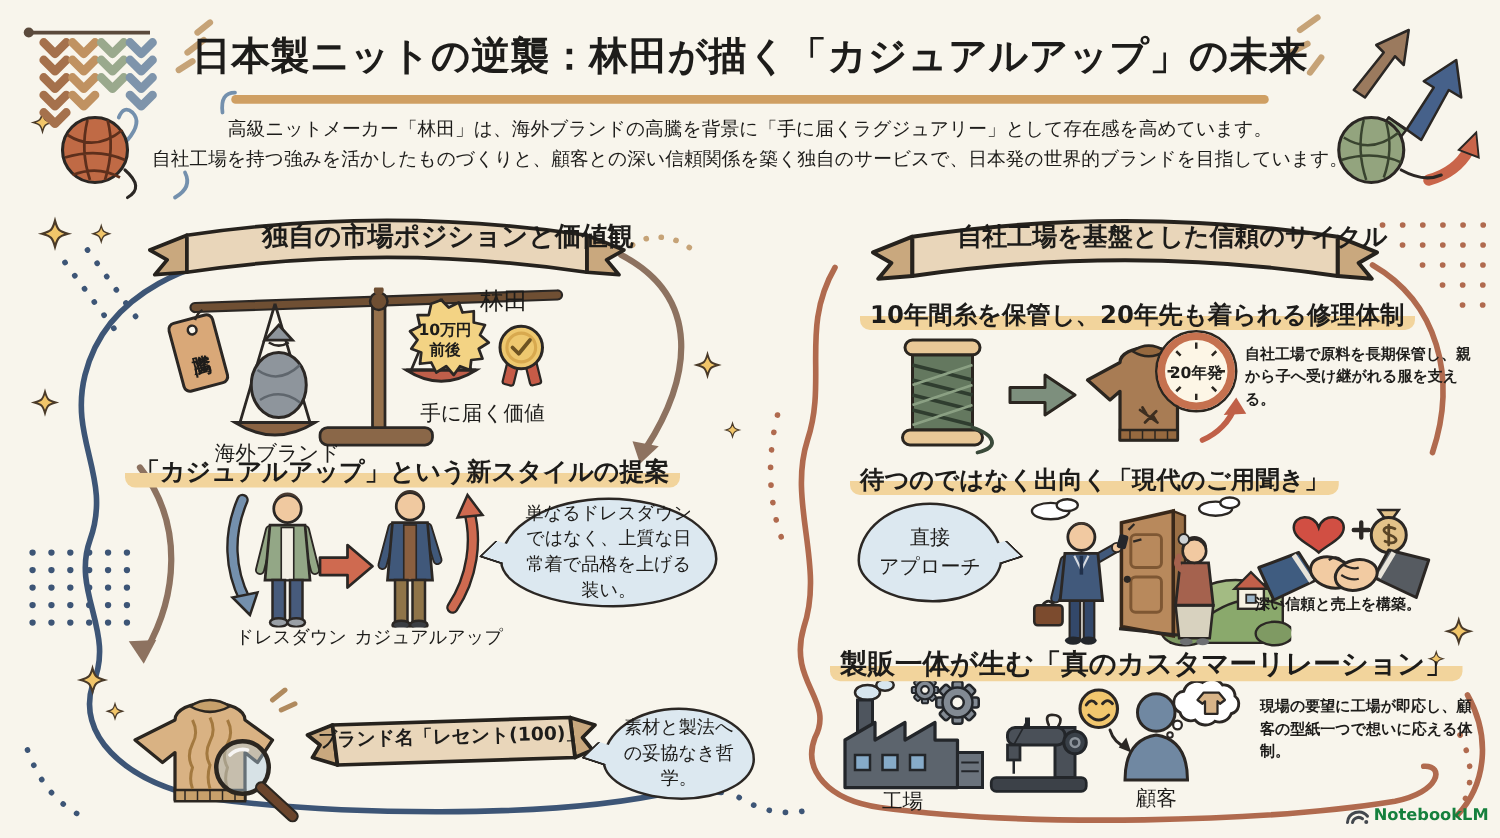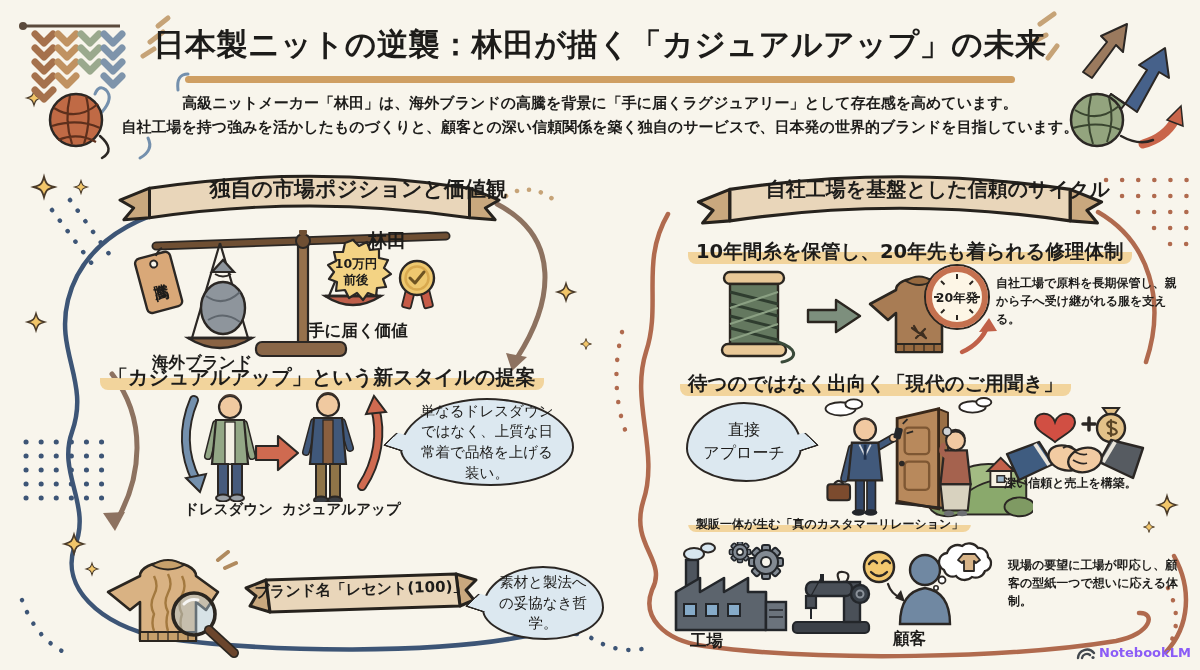--- a/index.html
+++ b/index.html
@@ -3,34 +3,34 @@
 <meta charset="utf-8">
 <style>
   *{margin:0;padding:0;box-sizing:border-box}
   html,body{width:1200px;height:670px}
   body{font-family:"DejaVu Sans","Liberation Sans",sans-serif;background:var(--background,#f8f5ec);color:var(--ink,#1d1c1a);overflow:hidden}
   #canvas{position:relative;width:1200px;height:670px;background:var(--background,#f8f5ec);overflow:hidden}
   .abs{position:absolute}
   svg{display:block;font-family:inherit}
   .ttl{font-weight:bold;font-size:31px;text-align:center;letter-spacing:.5px}
   .under{background:var(--underline,#cf9f63);border-radius:4px;height:7px}
-  .sub{font-weight:bold;font-size:15px;text-align:center}
+  .sub{font-weight:normal;font-size:15px;text-align:center}
   .sec-h{font-weight:bold;white-space:nowrap}
   .hl{background:linear-gradient(to bottom,rgba(0,0,0,0) 54%,var(--highlight,#f2d49c) 54%);border-radius:8px;padding:1px 8px}
-  .lbl{font-weight:bold;text-align:left}
+  .lbl{font-weight:normal;text-align:center}
   .desc{font-weight:bold;font-size:12px;line-height:1.5}
   .banner-text{position:absolute;left:0;right:0;text-align:right;font-weight:bold}
   .bubble{position:absolute;background:var(--bubble-blue,#dce8f0);border:2.6px solid #2b2724;display:flex;align-items:center;justify-content:center;text-align:center;font-weight:normal;border-radius:50% 50% 48% 52%/58% 56% 44% 42%;line-height:1.42}
   .bubble::before{content:"";position:absolute;width:18px;height:15px;background:inherit;border:inherit;border-right:none;border-top:none;border-radius:2px}
   .tail-l::before{left:-13px;top:50%;transform:translateY(-50%) rotate(18deg) skewX(-28deg)}
   .tail-r::before{right:-13px;top:50%;transform:translateY(-50%) scaleX(-1) rotate(18deg) skewX(-28deg)}
   .ribbon-text{position:absolute;left:0;right:0;top:16px;text-align:center;font-weight:bold;font-size:15px;transform:rotate(-1.5deg)}
   .banner-body{fill:var(--banner-tan,#e9d6ba);stroke:#26221d;stroke-width:3;stroke-linejoin:round}
   .banner-fold{fill:var(--banner-fold,#c9a87e);stroke:#26221d;stroke-width:3;stroke-linejoin:round}
-  .footer{display:flex;align-items:flex-end;gap:3px;font-weight:600;font-size:13px;color:#8b5cf6}
+  .footer{display:flex;align-items:flex-end;gap:3px;font-weight:600;font-size:13px;color:#15803d}
 </style>
 </head>
 <body>
 
 <div id="canvas">
 
   <svg class="abs" style="left:0;top:0;z-index:0" width="1200" height="670" viewBox="0 0 1200 670" fill="none">
 
     <path d="M246,197 C150,203 84,236 68,300 C55,352 90,382 72,432 C57,474 93,506 74,548 C62,586 96,624 162,638 C264,652 442,656 540,633 C573,625 569,601 549,603 C529,606 542,630 577,634" stroke="#3d5576" stroke-width="4.5" stroke-linecap="round"></path>
 
@@ -376,21 +376,21 @@
     <polygon points="2,58 34,46 48,68 14,84" fill="#3f5c80" stroke="#2b2724" stroke-width="2.4" stroke-linejoin="round"></polygon>
     <path d="M30,48 L44,69" stroke="#e8e4da" stroke-width="4"></path>
     <polygon points="138,52 106,44 94,66 128,82" fill="#565b61" stroke="#2b2724" stroke-width="2.4" stroke-linejoin="round"></polygon>
     <path d="M110,46 L98,66" stroke="#e8e4da" stroke-width="4"></path>
     <ellipse cx="60" cy="62" rx="17" ry="12" transform="rotate(18 60 62)" fill="#f2cba2" stroke="#2b2724" stroke-width="2.4"></ellipse>
     <ellipse cx="80" cy="64" rx="17" ry="12" transform="rotate(-14 80 64)" fill="#f2cba2" stroke="#2b2724" stroke-width="2.4"></ellipse>
     <path d="M70,56 q8,4 12,2 M68,64 q8,5 14,3 M58,52 q6,-4 10,0" fill="none" stroke="#2b2724" stroke-width="1.8"></path>
   </svg>
   <div class="abs desc" style="left:1004px;top:474px;width:175px;z-index:1">深い信頼と売上を構築。</div>
 
-  <div class="abs sec-h" style="left:688px;top:516px;width:470px;font-size:12px;z-index:2">
+  <div class="abs sec-h" style="left:664px;top:516px;width:470px;font-size:22px;z-index:2">
     <span class="hl">製販一体が生む「真のカスタマーリレーション」</span>
   </div>
   <svg class="abs" style="left:668px;top:542px;z-index:1" width="125" height="92" viewBox="0 0 125 92">
     <ellipse cx="26" cy="12" rx="10" ry="6" fill="#d7e6ef" stroke="#2b2724" stroke-width="2"></ellipse>
     <ellipse cx="40" cy="6" rx="7" ry="4.5" fill="#d7e6ef" stroke="#2b2724" stroke-width="2"></ellipse>
     <rect x="18" y="18" width="12" height="30" fill="#4e555e" stroke="#23262a" stroke-width="2.4"></rect>
     <path d="M8,88 L8,50 L32,36 L32,50 L56,36 L56,50 L80,36 L80,50 L98,50 L98,88 Z" fill="#5c646d" stroke="#23262a" stroke-width="2.6" stroke-linejoin="round"></path>
     <rect x="16" y="62" width="12" height="12" fill="#86abc9" stroke="#23262a" stroke-width="2"></rect>
     <rect x="38" y="62" width="12" height="12" fill="#86abc9" stroke="#23262a" stroke-width="2"></rect>
     <rect x="60" y="62" width="12" height="12" fill="#86abc9" stroke="#23262a" stroke-width="2"></rect>

